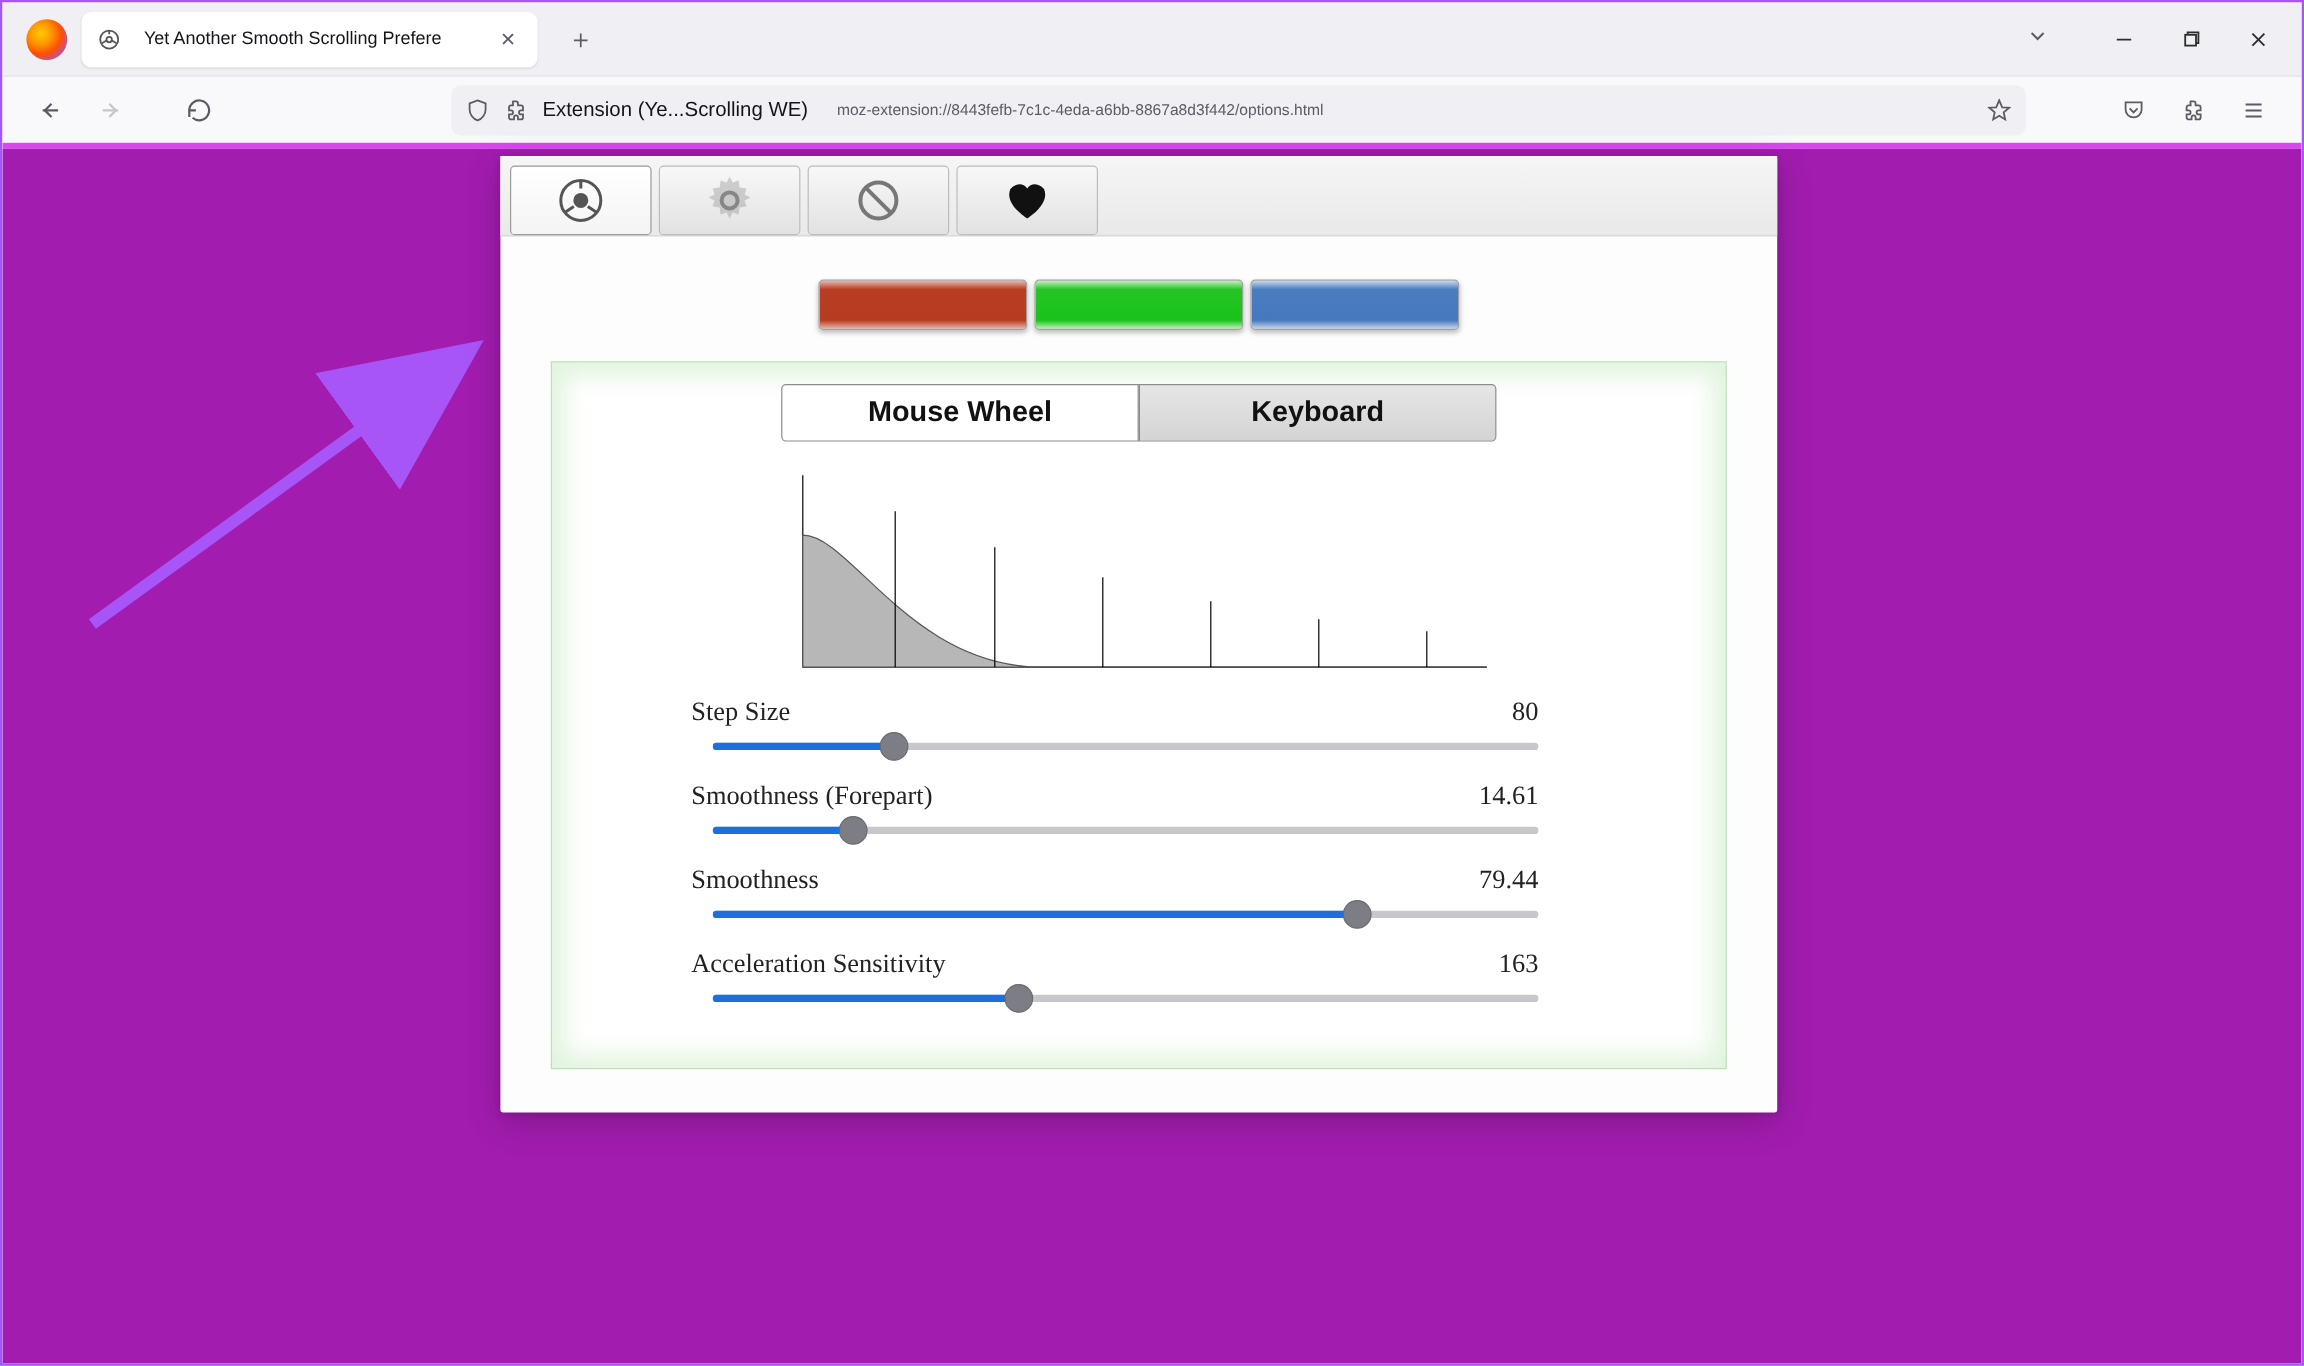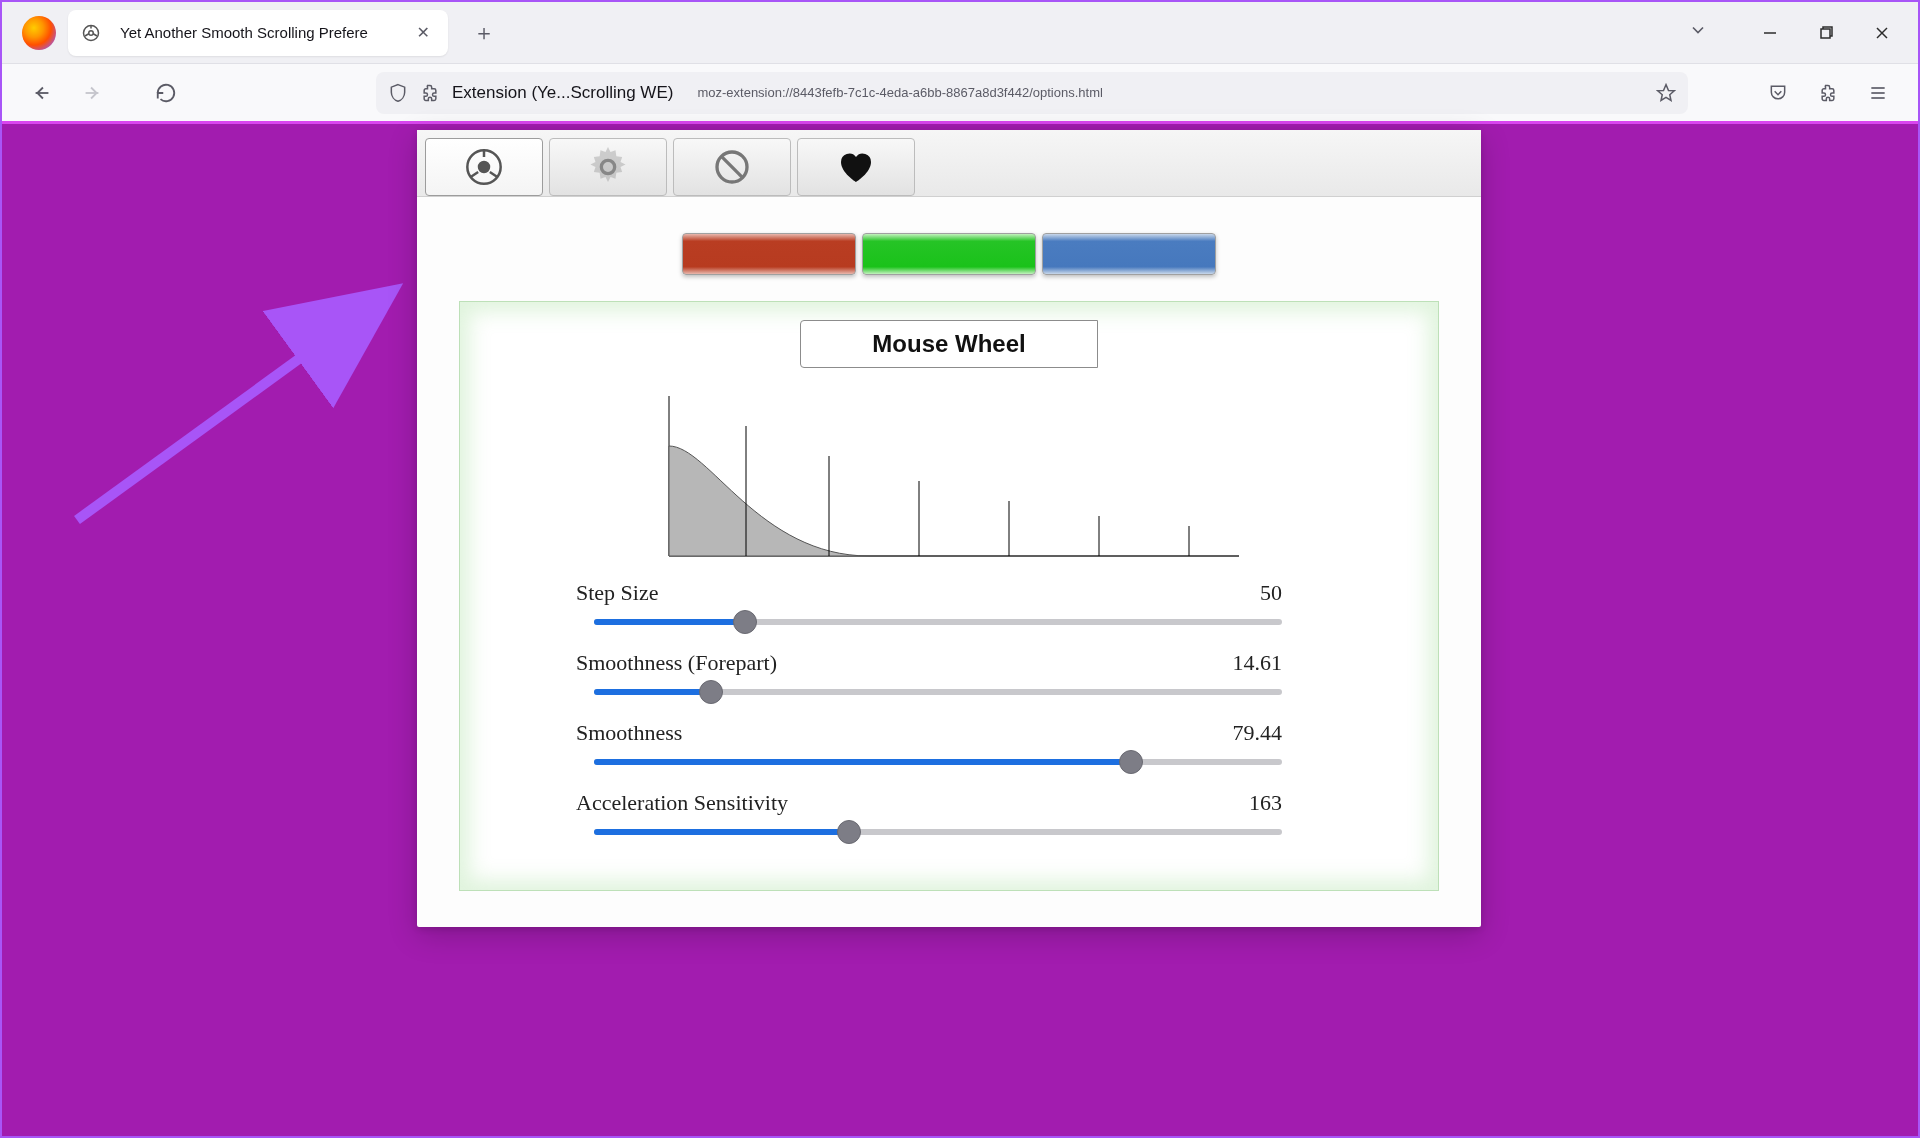--- a/index.html
+++ b/index.html
@@ -49,21 +49,21 @@
   .winbtn{ width:56px;height:46px;display:flex;align-items:center;justify-content:center;color:#2c2c2c;}
   .winbtn svg{width:16px;height:16px;}
   
   .navbar {
     height: 60px;
     background:#f9f9fb;
     display:flex;
     align-items:center;
     padding: 0 20px;
     gap: 10px;
-    border-bottom:3px solid #d946ef;
+    border-bottom:5px solid #d946ef;
   }
   .navbtn{width:40px;height:40px;display:flex;align-items:center;justify-content:center;color:#5b5b66;border-radius:6px;}
   .navbtn.disabled{color:#c5c5cc;}
   .addr-block{
     flex:1;
     display:flex;
     align-items:center;
     background:#f0f0f4;
     border-radius:8px;
     height:42px;
@@ -304,39 +304,40 @@
 
     <div class="preset-row">
       <div class="preset red"></div>
       <div class="preset green"></div>
       <div class="preset blue"></div>
     </div>
 
     <div class="panel">
       <div class="subtabs" style="justify-content:center;display:flex;">
         <div class="subtab left">Mouse Wheel</div>
+        <div class="subtab right">Keyboard</div>
       </div>
 
       <svg class="graph" viewBox="0 0 600 180">
         <line x1="20" y1="10" x2="20" y2="170" stroke="#000"></line>
         <line x1="20" y1="170" x2="590" y2="170" stroke="#000"></line>
         <path d="M20 60 C 60 60, 110 170, 220 170 L 590 170 L 590 170 L 20 170 Z" fill="#b7b7b7" stroke="#555"></path>
         <line x1="97" y1="40" x2="97" y2="170" stroke="#000"></line>
         <line x1="180" y1="70" x2="180" y2="170" stroke="#000"></line>
         <line x1="270" y1="95" x2="270" y2="170" stroke="#000"></line>
         <line x1="360" y1="115" x2="360" y2="170" stroke="#000"></line>
         <line x1="450" y1="130" x2="450" y2="170" stroke="#000"></line>
         <line x1="540" y1="140" x2="540" y2="170" stroke="#000"></line>
       </svg>
 
       <div id="settings-host">
           <div class="setting">
             <div class="setting-row">
               <span>Step Size</span>
-              <span>50</span>
+              <span>80</span>
             </div>
             <div class="slider-wrap">
               <div class="track"></div>
               <div class="track-fill" style="width:22%"></div>
               <div class="thumb" style="left:22%"></div>
             </div>
           </div>
           <div class="setting">
             <div class="setting-row">
               <span>Smoothness (Forepart)</span>

